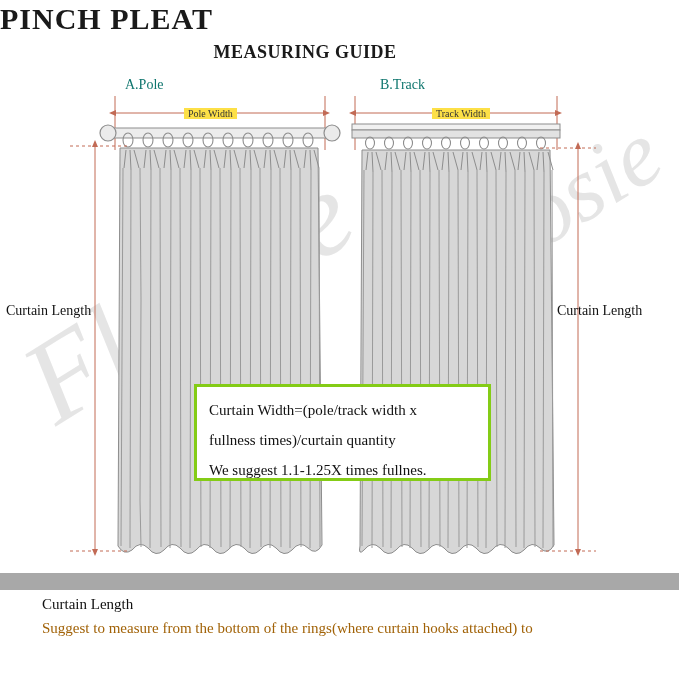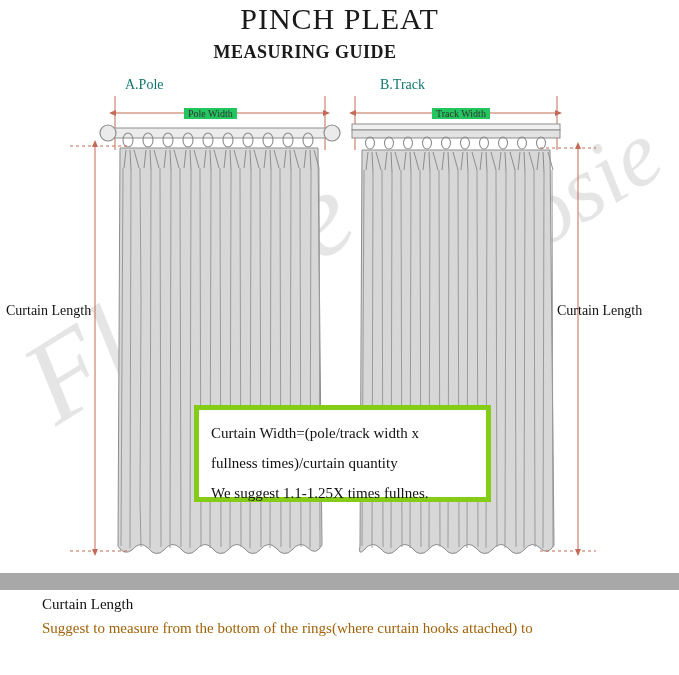--- a/index.html
+++ b/index.html
@@ -19,23 +19,23 @@
     position: relative;
     width: 679px;
     height: 675px;
   }
   
   .title {
     position: absolute;
     top: 2px;
     left: 0;
     width: 679px;
-    text-align: center;
+    text-align: left;
     font-size: 30px;
-    font-weight: normal;
+    font-weight: bold;
     letter-spacing: 1px;
   }
   .subtitle {
     position: absolute;
     top: 42px;
     left: 0;
     width: 610px;
     text-align: center;
     font-size: 18px;
     font-weight: bold;
@@ -46,21 +46,21 @@
     font-size: 14px;
     color: #0f766e;
   }
   #label-pole { top: 77px; left: 125px; }
   #label-track { top: 77px; left: 380px; }
 
   .width-label {
     position: absolute;
     font-size: 10px;
     color: #333;
-    background: #22c55e;
+    background: #fde047;
     padding: 0 4px;
   }
   #label-pole-width { top: 108px; left: 184px; }
   #label-track-width { top: 108px; left: 432px; }
 
   .side-label {
     position: absolute;
     font-size: 14px;
     color: #111;
   }
@@ -87,25 +87,25 @@
     top: 0;
     left: 0;
     width: 679px;
     height: 675px;
   }
 
   
   .formula-box {
     position: absolute;
     left: 194px;
-    top: 405px;
+    top: 384px;
     width: 297px;
     height: 97px;
     background: #ffffff;
-    border: 5px solid #84cc16;
+    border: 3px solid #84cc16;
     box-sizing: border-box;
     padding: 8px 10px 0 12px;
   }
   .formula-line {
     font-size: 15px;
     line-height: 30px;
     color: #111;
     white-space: nowrap;
   }
 

